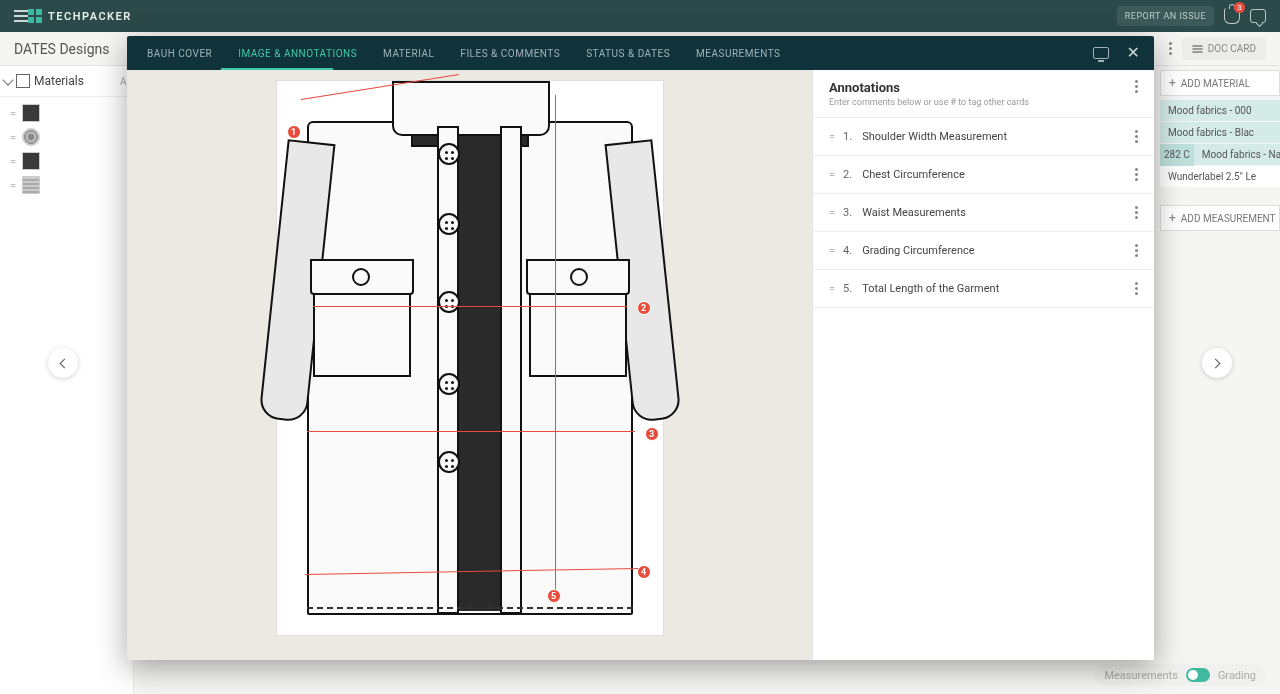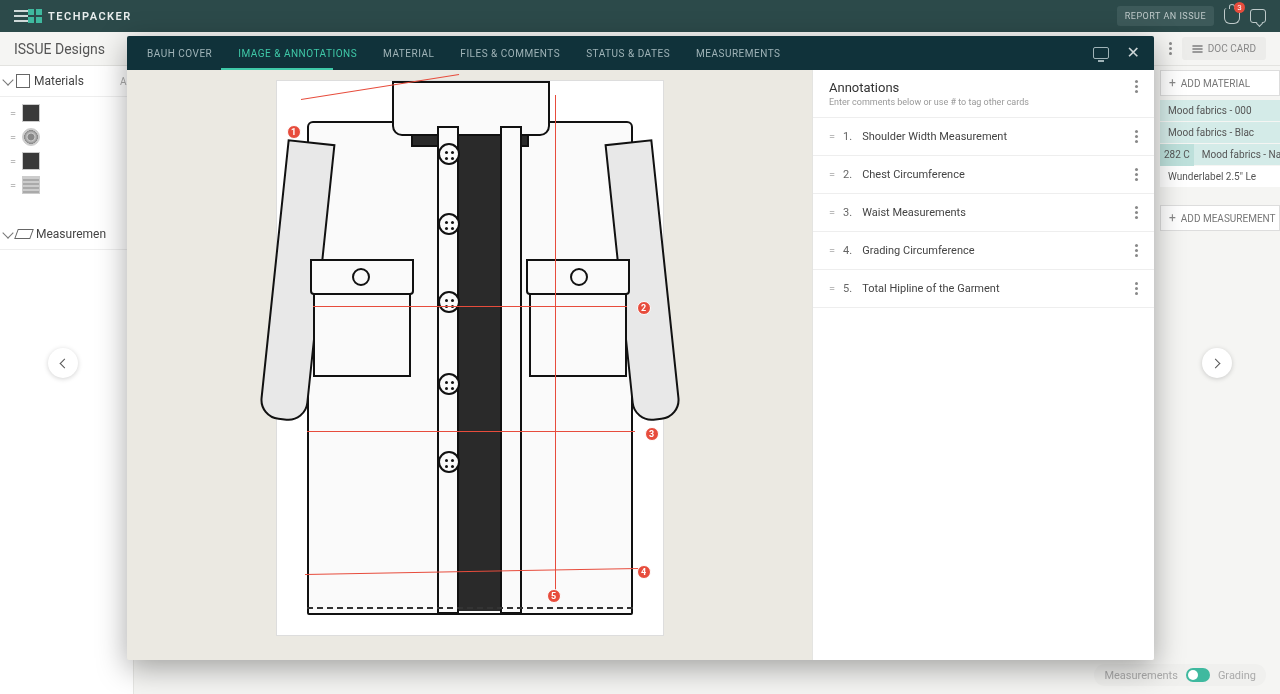--- a/index.html
+++ b/index.html
@@ -112,21 +112,21 @@
 .rl4{top:490px;left:28px;width:334px;height:1px;transform:rotate(-1deg)}
 .mark{position:absolute;width:14px;height:14px;background:#e74c3c;color:#fff;font-size:9px;font-weight:700;border-radius:50%;display:flex;align-items:center;justify-content:center;z-index:11;border:1.5px solid #fff}
 .m1{top:44px;left:10px}
 .m2{top:220px;left:360px}
 .m3{top:346px;left:368px}
 .m4{top:484px;left:360px}
 .m5{top:508px;left:270px}
 
 .anno-panel{width:342px;background:#fff;border-left:1px solid #e4e4e1;display:flex;flex-direction:column}
 .anno-head{padding:10px 16px;border-bottom:1px solid #eee;display:flex;justify-content:space-between;align-items:flex-start}
-.anno-head h3{font-size:13px;color:#333;font-weight:400}
+.anno-head h3{font-size:13px;color:#333;font-weight:700}
 .anno-head p{font-size:9px;color:#999;margin-top:2px}
 .anno-row{display:flex;align-items:center;padding:12px 16px;border-bottom:1px solid #eee;gap:10px;font-size:11px;color:#444}
 .anno-drag{color:#bbb;font-size:11px;letter-spacing:-2px}
 .anno-row .num{color:#666}
 .anno-row .dots-v{margin-left:auto}
 </style>
 </head>
 <body>
 
 <div class="topbar">
@@ -147,21 +147,21 @@
   <div class="tb-right">
     <div class="report-btn">REPORT AN ISSUE</div>
     <div class="bell">
       <span class="badge">3</span>
     </div>
     <div class="chat-icon"></div>
   </div>
 </div>
 
 <div class="secbar">
-  <div class="project-name">ISSUE Designs</div>
+  <div class="project-name">DATES Designs</div>
   <div class="sec-right">
     <div class="dots-v">
         <span></span>
         <span></span>
         <span></span>
       </div>
     <div class="doc-view">
       <span class="stack-icon">
           <span></span>
           <span></span>
@@ -190,25 +190,20 @@
           <span class="swatch circ"></span>
         </div>
       <div class="mat-row">
           <span class="drag">=</span>
           <span class="swatch dark"></span>
         </div>
       <div class="mat-row">
           <span class="drag">=</span>
           <span class="swatch tex"></span>
         </div>
-    </div>
-    <div class="section-head" style="margin-top:18px">
-      <span class="chev"></span>
-      <span class="ruler"></span>
-      <span>Measuremen</span>
     </div>
   </div>
   <div class="canvas-area">
     <div class="meas-cards">
       <div style="position:relative">
           <span class="drag2">=</span>
           <div class="big-card" style="margin-left:18px">
             <div class="tiny-thumb"></div>
           </div>
         </div>
@@ -350,21 +345,21 @@
         <span>Grading Circumference</span>
         <div class="dots-v">
             <span></span>
             <span></span>
             <span></span>
           </div>
       </div>
       <div class="anno-row">
         <span class="anno-drag">=</span>
         <span class="num">5.</span>
-        <span>Total Hipline of the Garment</span>
+        <span>Total Length of the Garment</span>
         <div class="dots-v">
             <span></span>
             <span></span>
             <span></span>
           </div>
       </div>
     </div>
   </div>
 </div>
 

